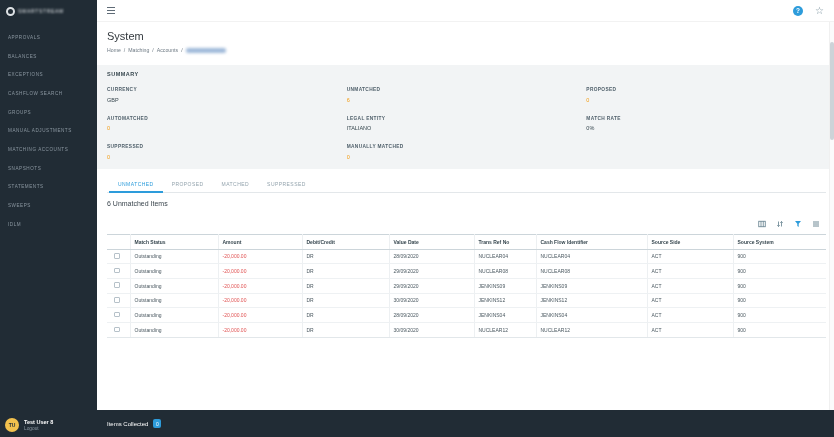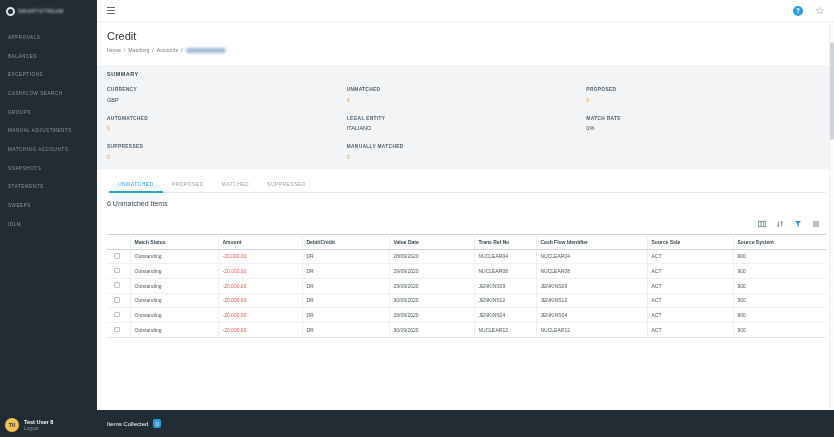--- a/index.html
+++ b/index.html
@@ -133,21 +133,21 @@
         <i></i>
         <i></i>
       </div>
     <div class="topbar-right">
       <div class="help">?</div>
       <div class="star">☆</div>
     </div>
   </header>
 
   <main class="content">
-    <h1 class="page-title">Credit</h1>
+    <h1 class="page-title">System</h1>
 
     <div class="breadcrumb">
       <span class="crumb">Home</span>
       <span>/</span>
       <span class="crumb">Matching</span>
       <span>/</span>
       <span class="crumb">Accounts</span>
       <span>/</span>
       <span class="crumb-redacted"></span>
     </div>

